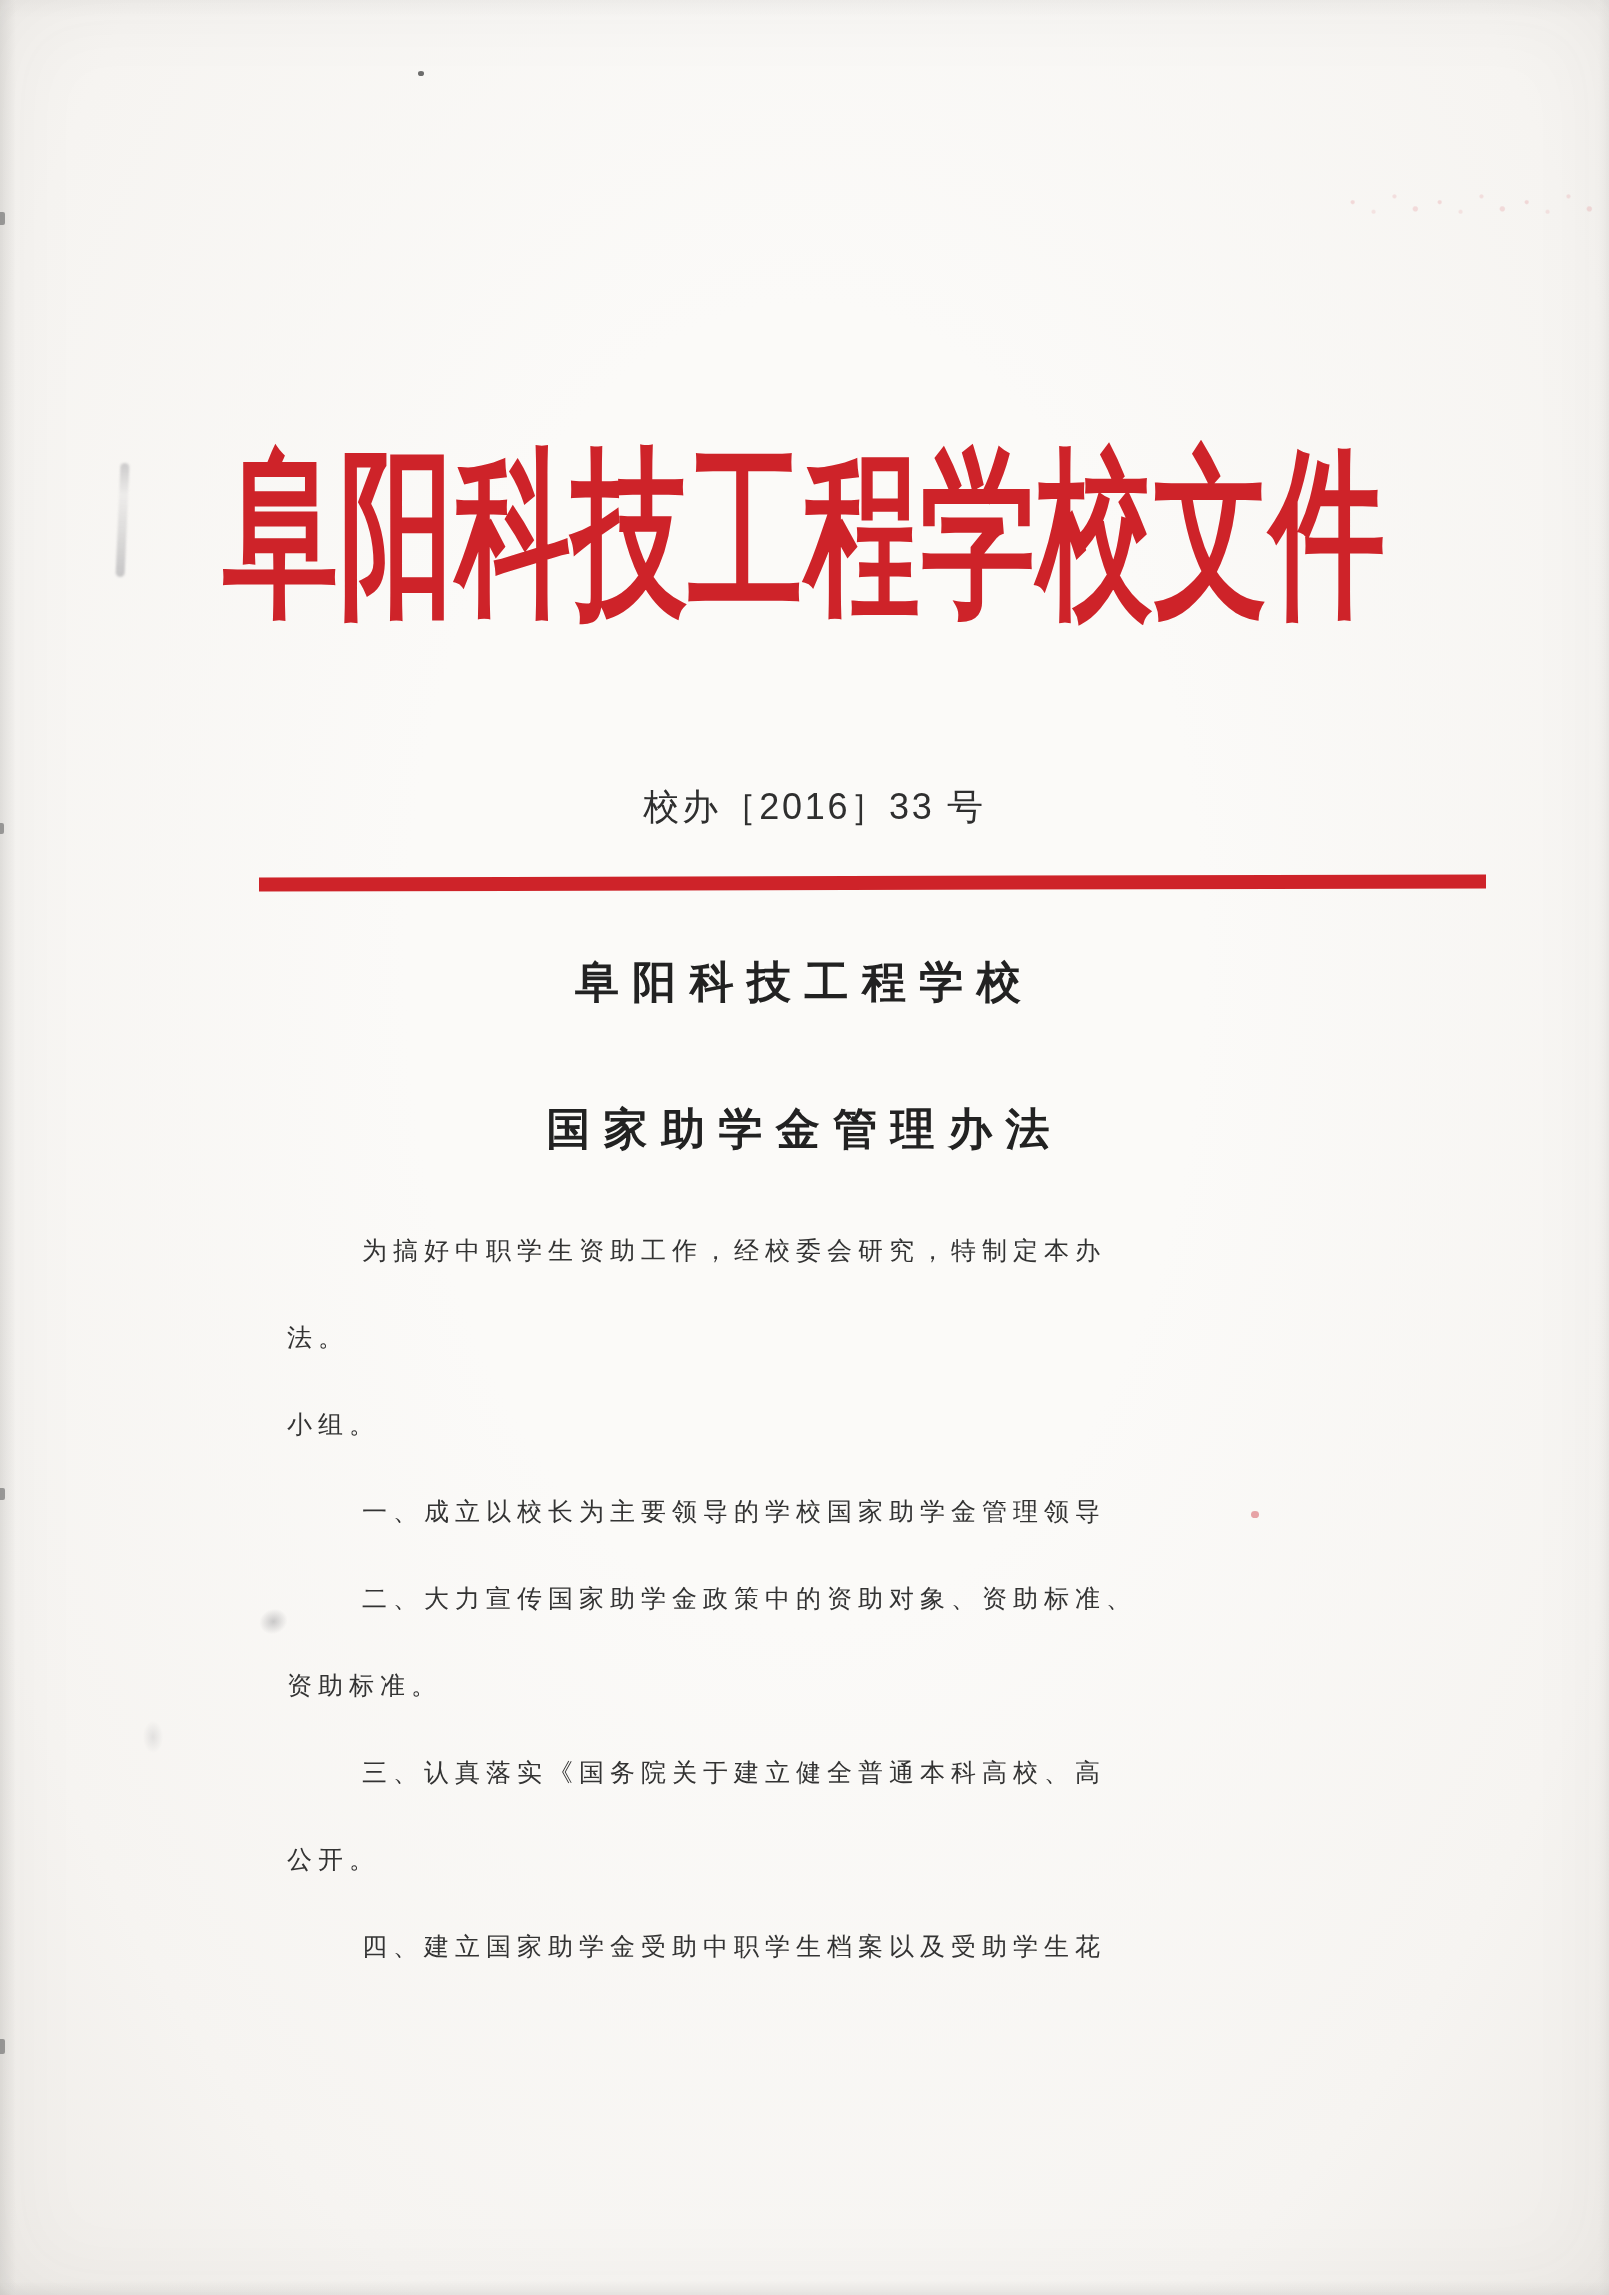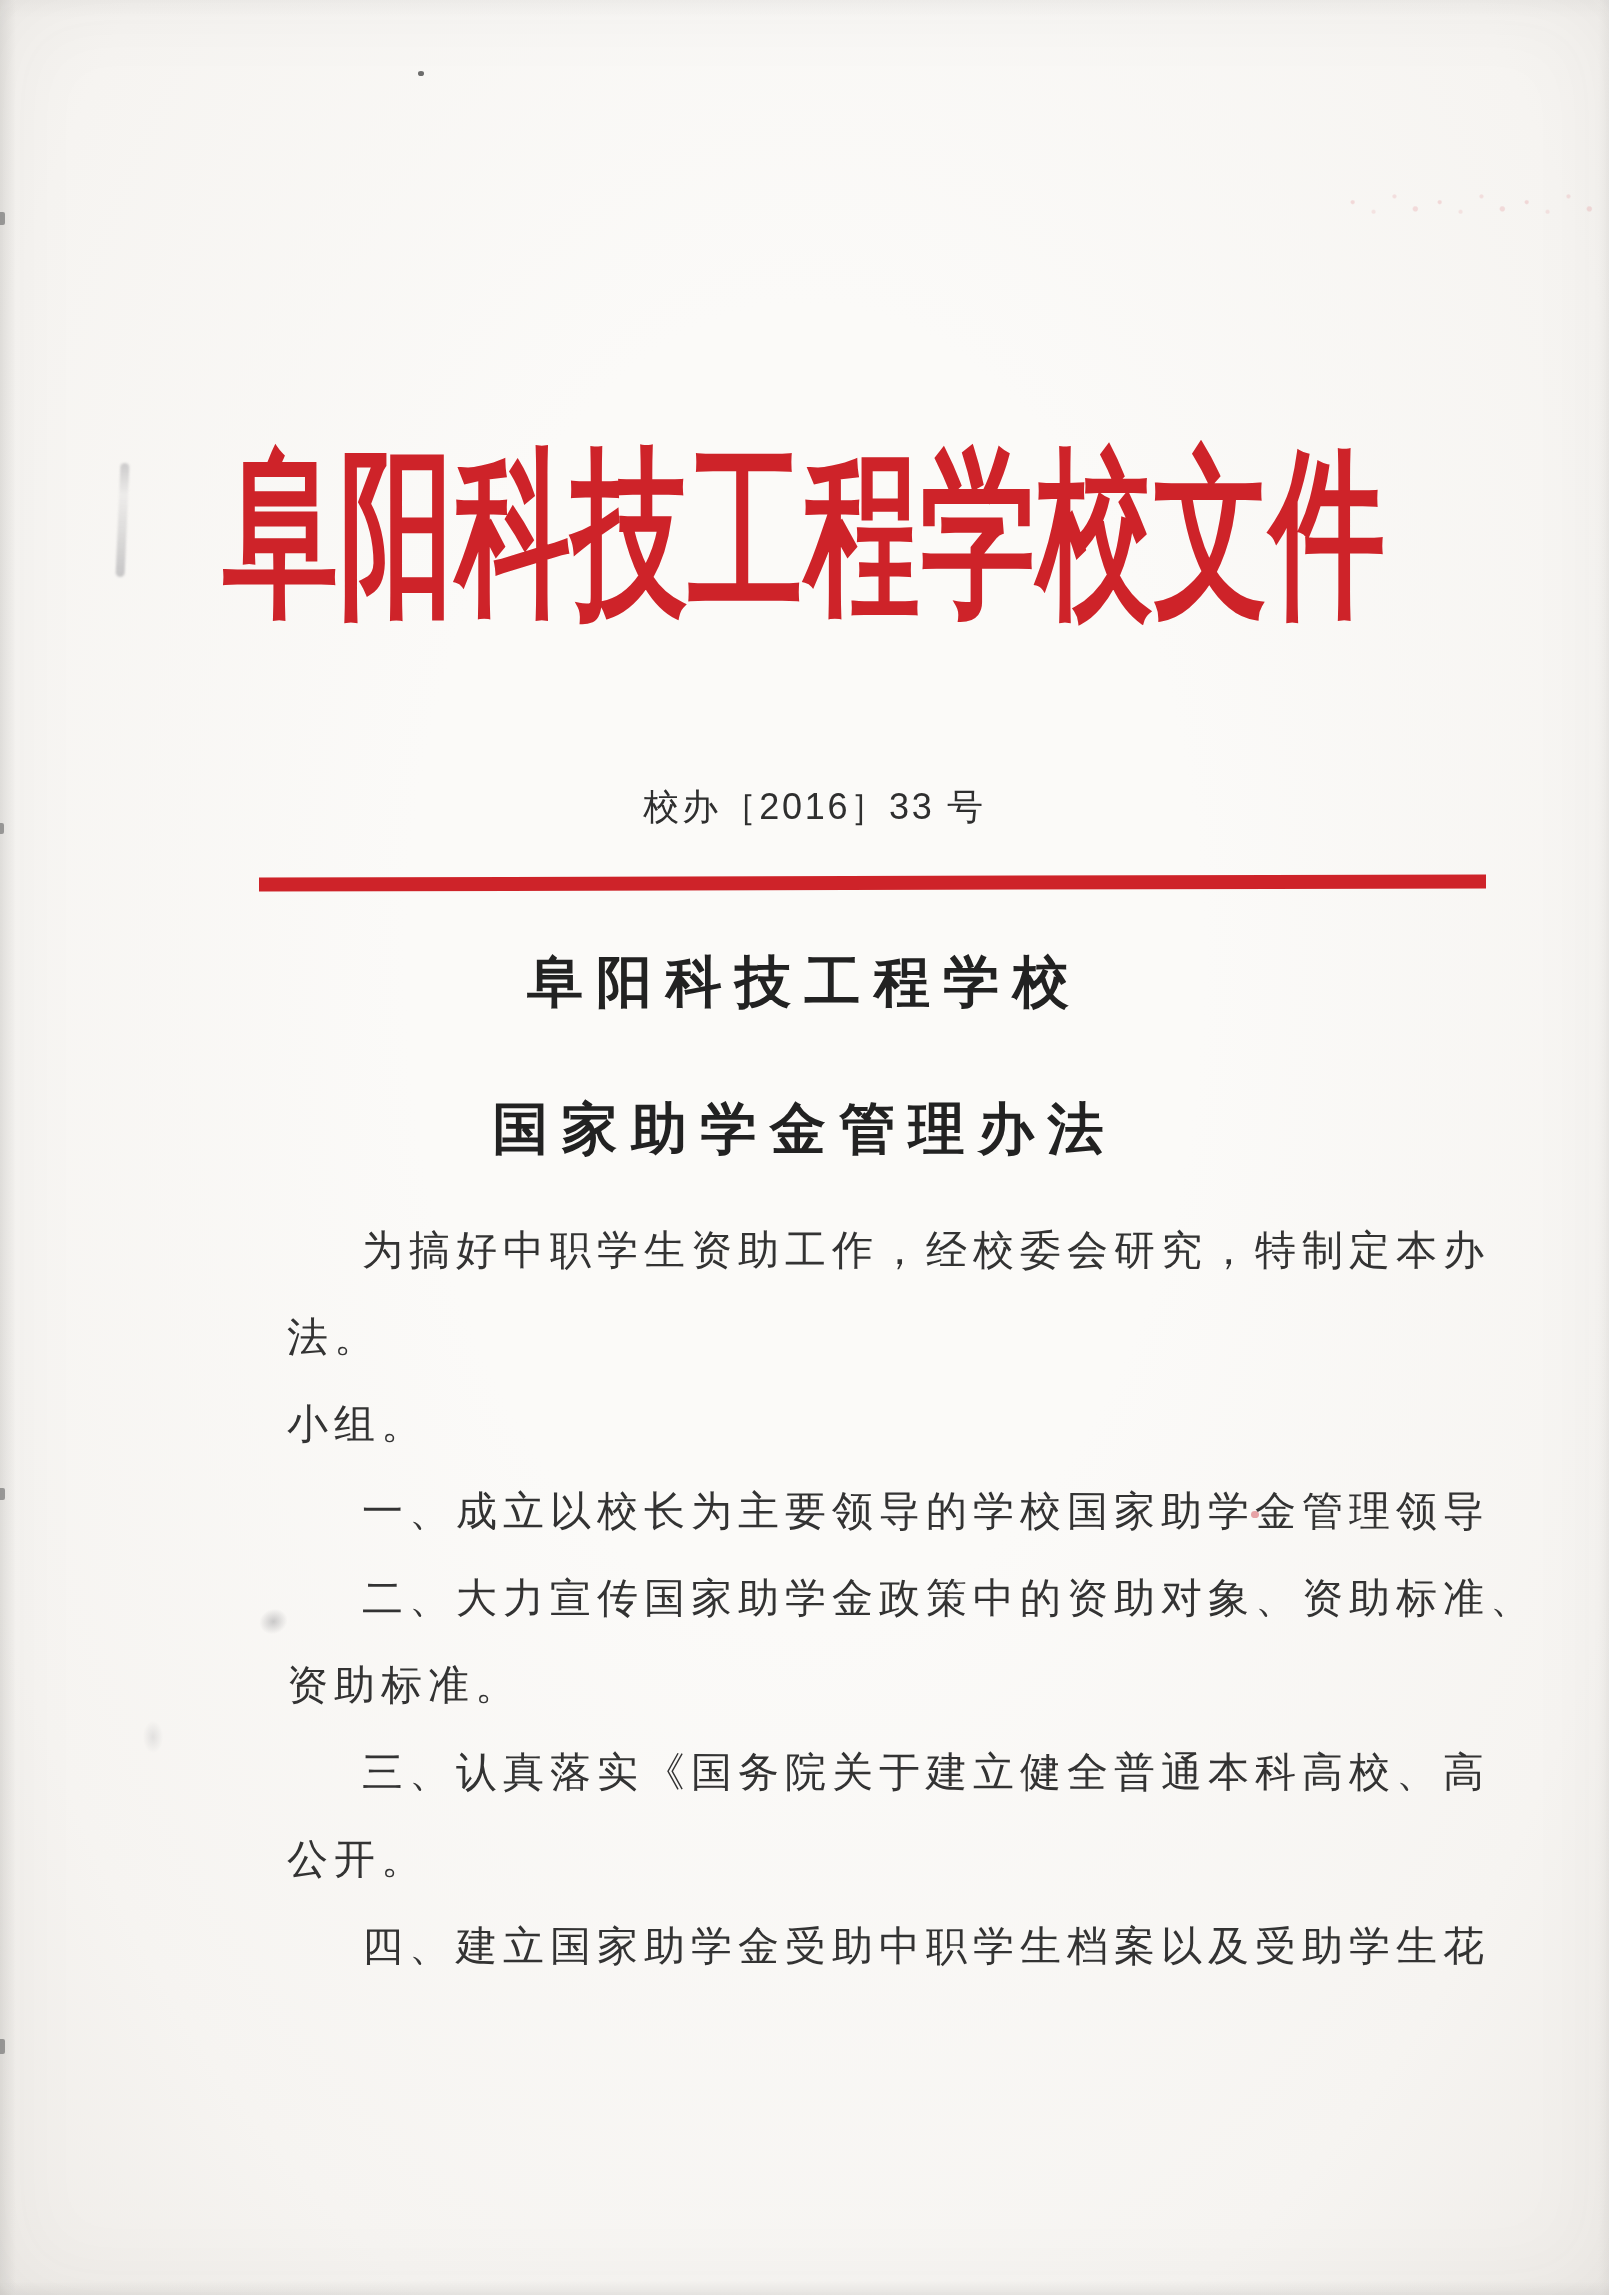--- a/index.html
+++ b/index.html
@@ -61,37 +61,37 @@
     transform: rotate(-0.15deg);
   }
 
   
   .doc-title-line {
     position: absolute;
     left: 0;
     width: 100%;
     text-align: center;
     color: #222222;
-    font-size: 56px;
+    font-size: 44px;
     font-weight: bold;
     line-height: 61px;
     letter-spacing: 13.4px;
     white-space: nowrap;
   }
   .doc-title-line.l1 { top: 951px; }
   .doc-title-line.l2 { top: 1098px; }
 
   
   .body-text {
     position: absolute;
     top: 1207px;
     left: 287px;
     width: 1096px;
     color: #333333;
-    font-size: 41px;
+    font-size: 25px;
   }
   .body-text .line {
     height: 87px;
     line-height: 87px;
     letter-spacing: 6px;
     white-space: nowrap;
   }
   .body-text .line.indent { padding-left: 75px; }
 
   

